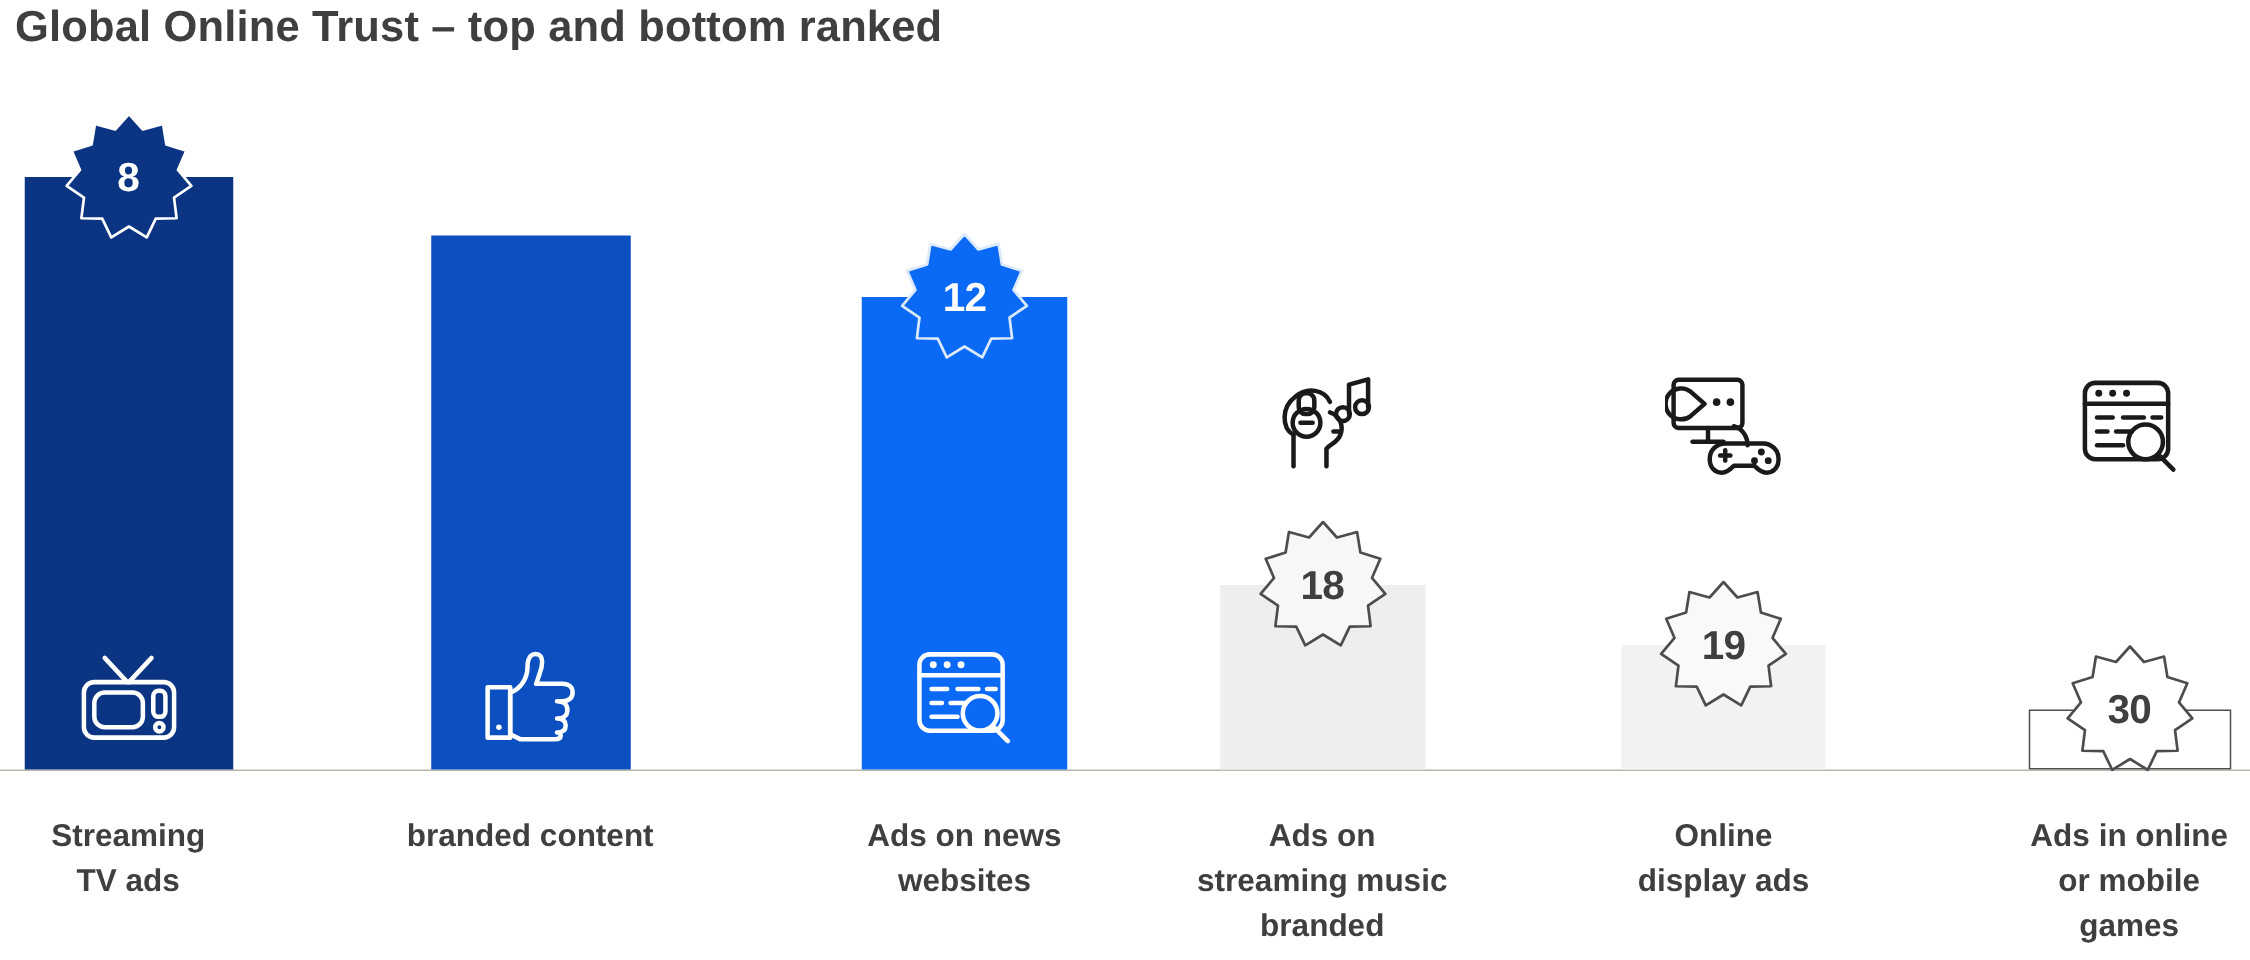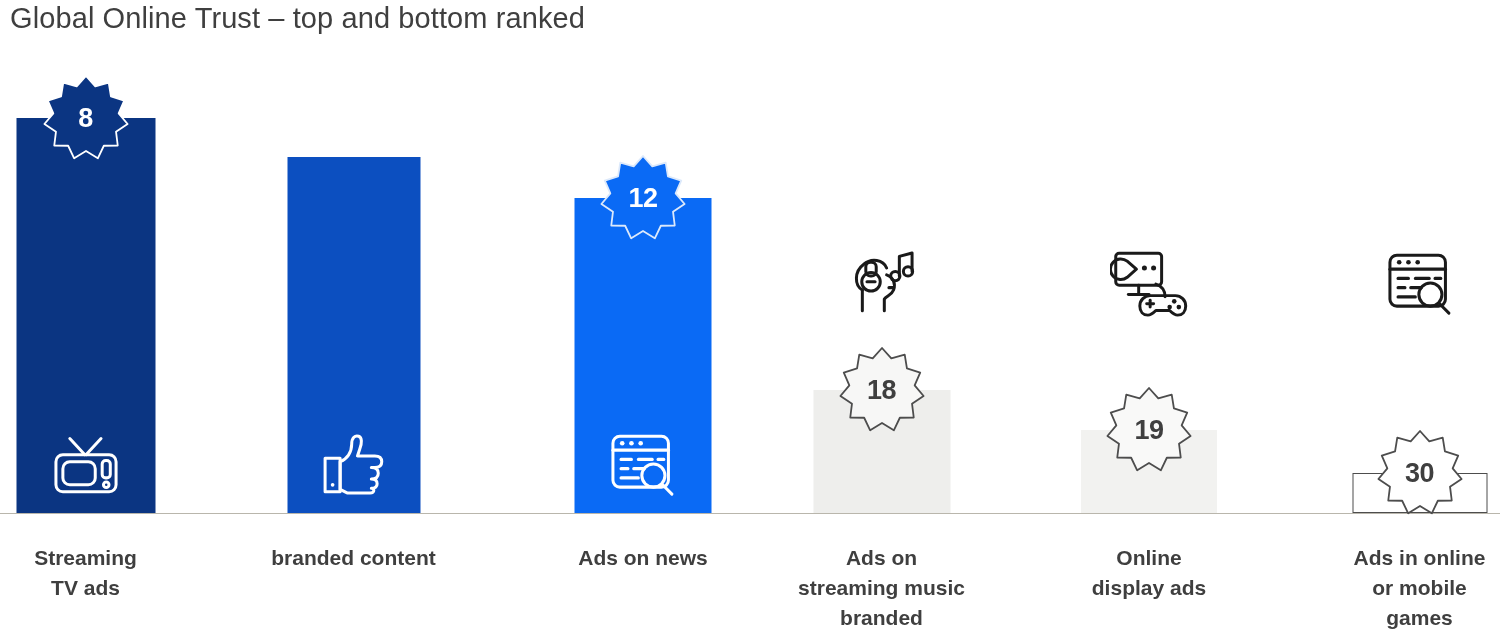--- a/index.html
+++ b/index.html
@@ -20,21 +20,21 @@
     left: 0; top: 0;
     width: 1500px;
     height: 640px;
   }
 
   #chart-title {
     position: absolute;
     left: 10px;
     top: 2px;
     font-size: 29px;
-    font-weight: 400;
+    font-weight: 700;
     color: #3f3f3f;
     letter-spacing: 0.1px;
     white-space: nowrap;
   }
 
   #baseline {
     position: absolute;
     left: 0;
     top: 513px;
     width: 1500px;
@@ -167,20 +167,21 @@
           </svg>
         </div>
         <div class="badge" style="top: 155px;">
           <svg viewBox="0 0 86 86">
             <path d="M43.00,1.00 L52.30,11.34 L65.71,7.67 L67.94,21.39 L81.20,25.55 L75.66,38.30 L84.57,48.98 L73.02,56.71 L74.74,70.50 L60.84,70.76 L54.83,83.30 L43.00,76.00 L31.17,83.30 L25.16,70.76 L11.26,70.50 L12.98,56.71 L1.43,48.98 L10.34,38.30 L4.80,25.55 L18.06,21.39 L20.29,7.67 L33.70,11.34 L43.00,1.00 Z" fill="#0a6af5" stroke="#dce9fb" stroke-width="1.8" stroke-linejoin="round"></path>
           </svg>
           <div class="badge-num" style="color:#ffffff">12</div>
         </div>
         <div class="cat-label">
           <div>Ads on news</div>
+          <div>websites</div>
         </div>
       </div>
       <div class="col" style="left: 756.5px; width: 250px;">
         <div class="bar" style="width: 137px; height: 123px; background: rgb(238, 238, 236);"></div>
         <div class="icon-holder" style="top: 246px;">
           <svg width="74" height="74" viewBox="0 0 64 64">
             <path fill="none" stroke="#1a1a1a" stroke-width="2.6" stroke-linecap="round" stroke-linejoin="round" d="M15 38 C8 34 8 22 16 16 C23 10 33 12 36 19"></path>
             <path fill="none" stroke="#1a1a1a" stroke-width="2.6" stroke-linecap="round" stroke-linejoin="round" d="M15 38 L15 56"></path>
             <rect fill="none" stroke="#1a1a1a" stroke-width="2.6" stroke-linecap="round" stroke-linejoin="round" x="18" y="14" width="9" height="12" rx="4"></rect>
             <circle fill="none" stroke="#1a1a1a" stroke-width="2.6" stroke-linecap="round" stroke-linejoin="round" cx="22.5" cy="31" r="8"></circle>

